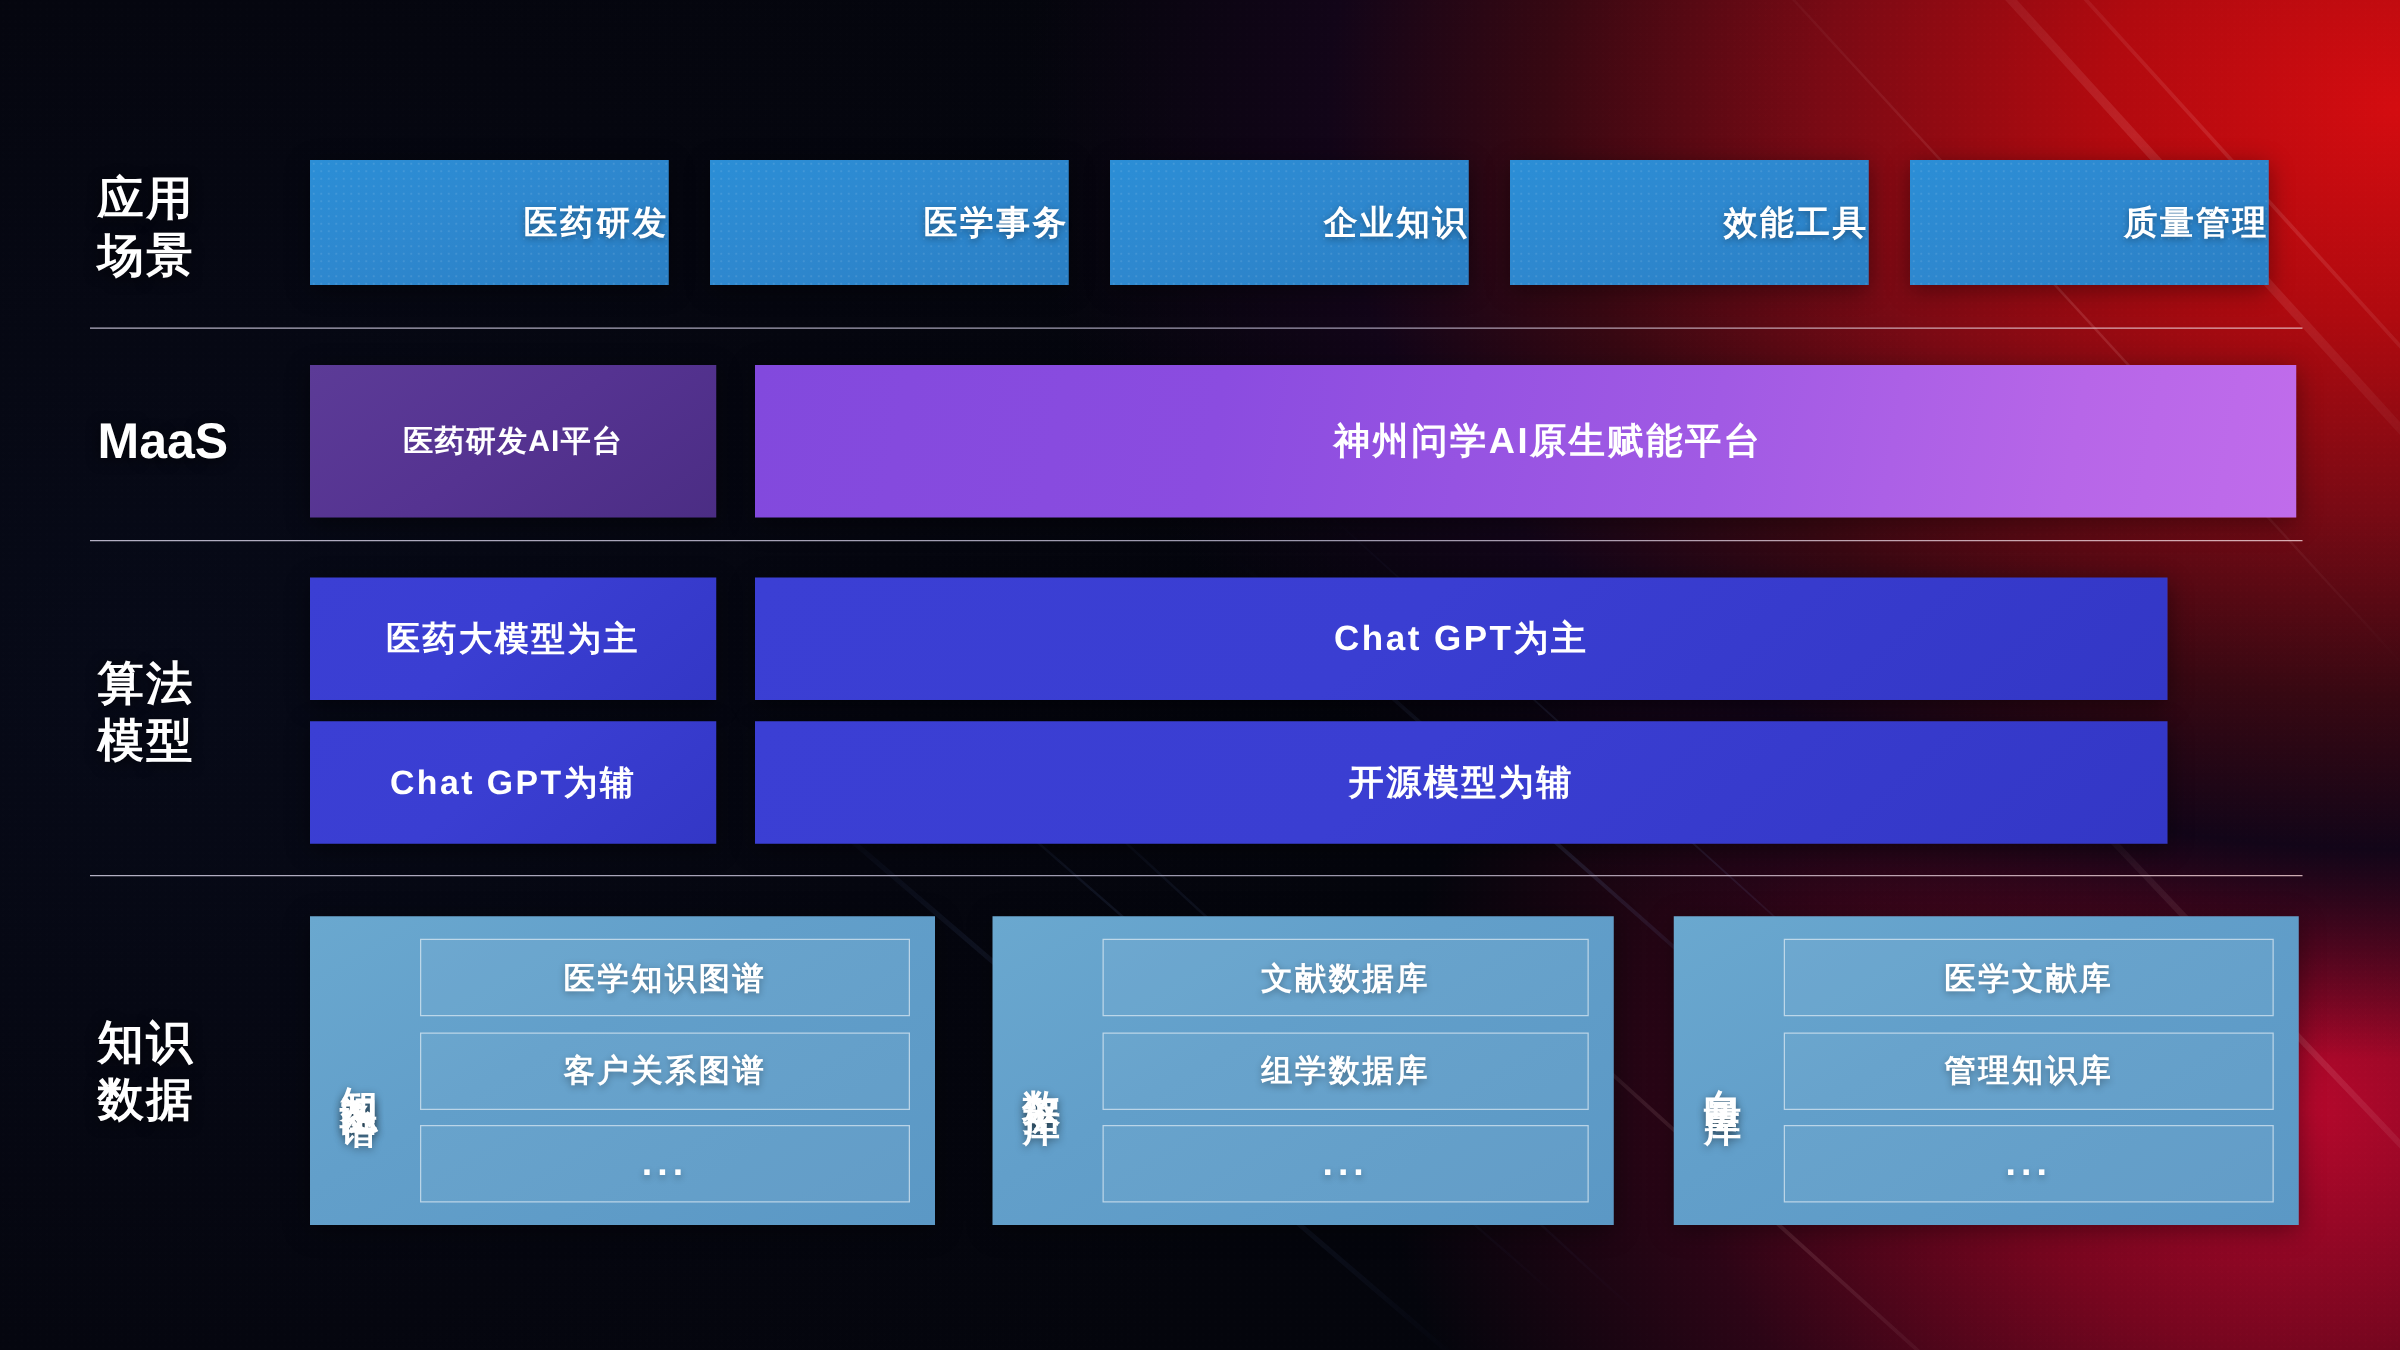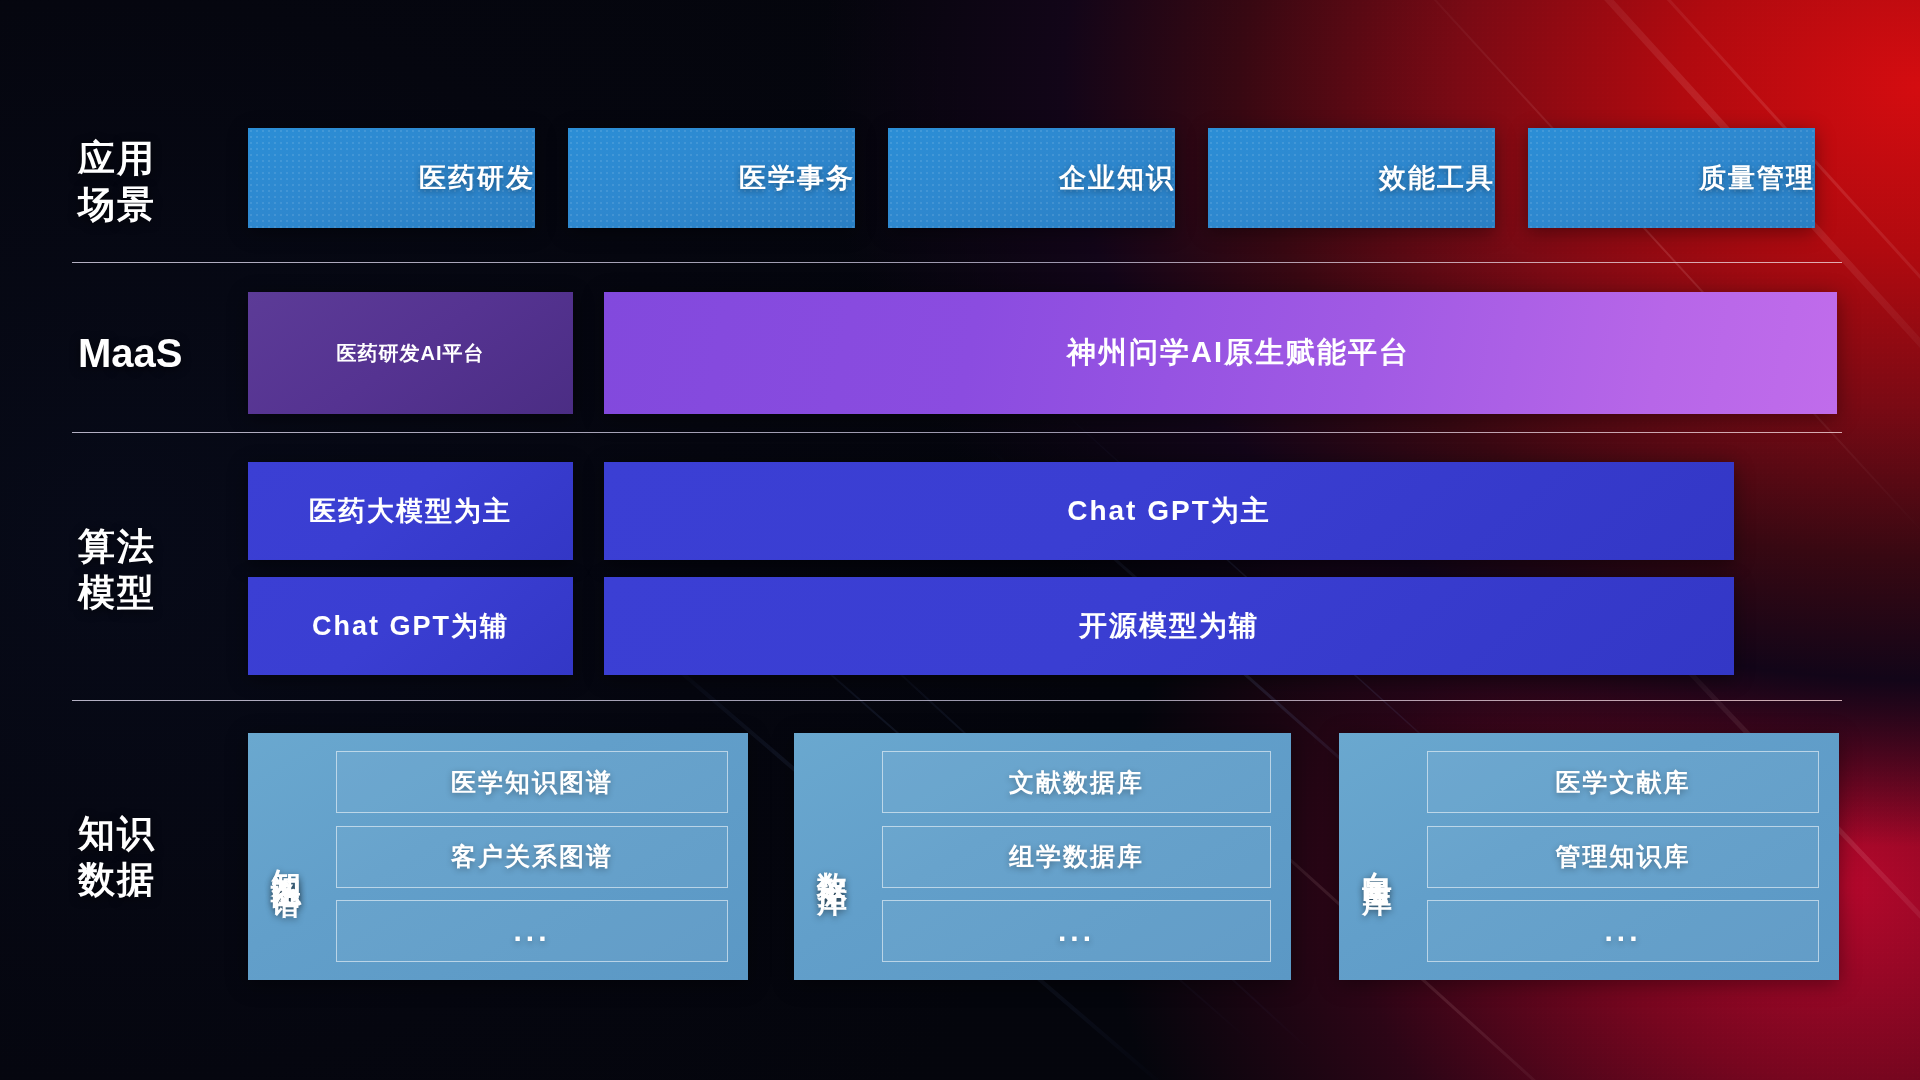--- a/index.html
+++ b/index.html
@@ -120,21 +120,21 @@
     position: absolute;
     left: 248px;
     top: 0;
     width: 325px;
     height: 122px;
     background: linear-gradient(145deg, #5c3b97 0%, #553391 50%, #4b2d84 100%);
     display: flex;
     align-items: center;
     justify-content: center;
     color: #ffffff;
-    font-size: 20px;
+    font-size: 24px;
     font-weight: 700;
     letter-spacing: 1px;
     box-shadow: 0 4px 18px rgba(0,0,0,.45);
   }
 
   #row-maas .maas-right {
     position: absolute;
     left: 604px;
     top: 0;
     width: 1233px;

